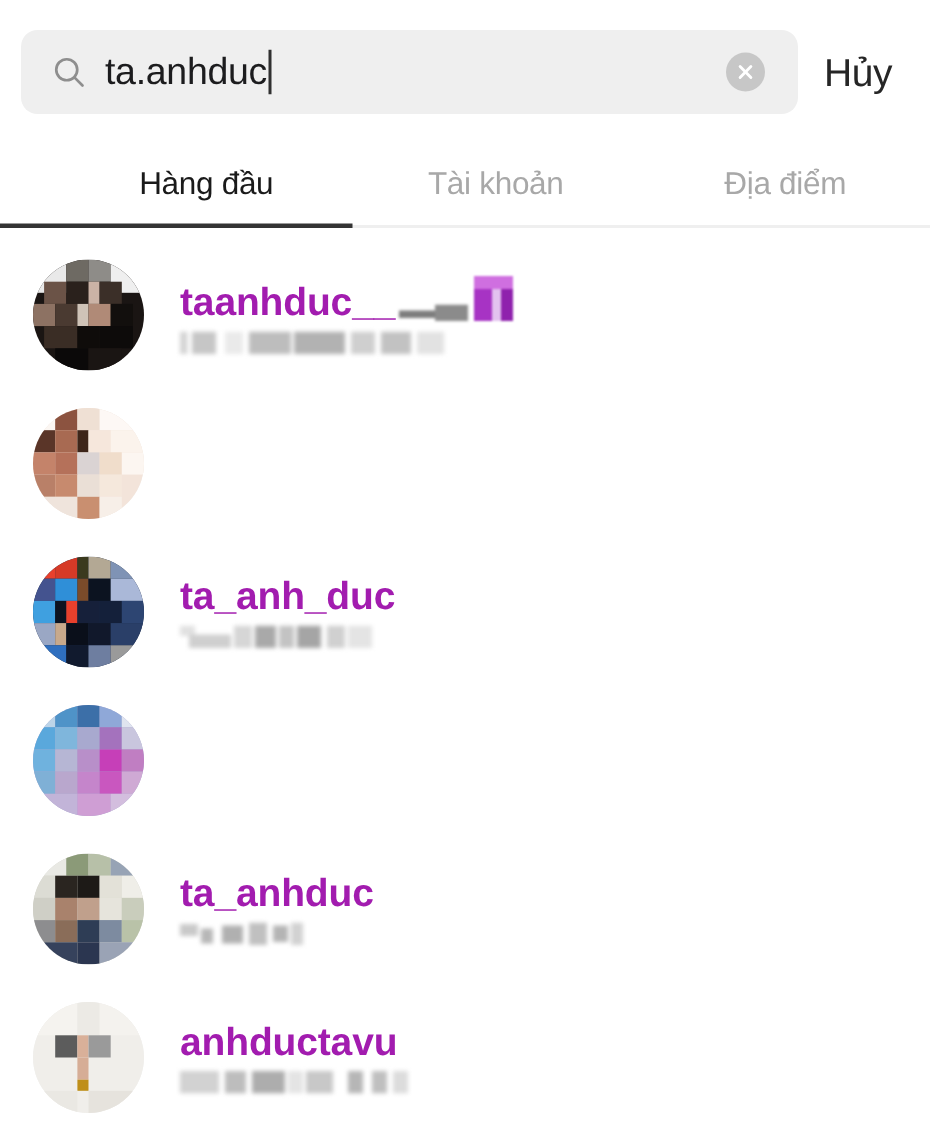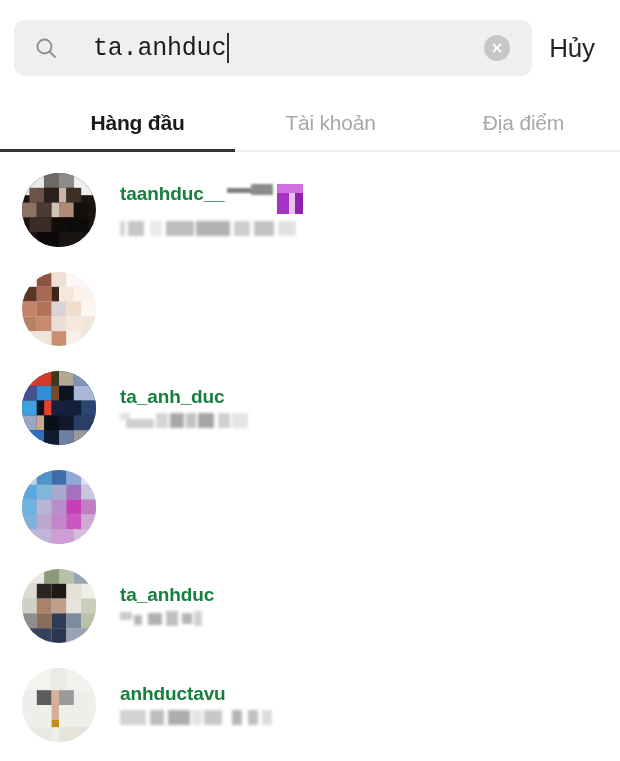--- a/index.html
+++ b/index.html
@@ -33,23 +33,22 @@
     flex: 0 0 auto;
     width: 24px;
     height: 24px;
     display: block;
     color: #8e8e8e;
   }
   .search-text-wrap {
     flex: 1 1 auto;
     display: flex;
     align-items: center;
-    margin-left: 35px;
+    margin-left: 12px;
     overflow: hidden;
-    font-family: Liberation Mono, monospace;
   }
   .search-value {
     font-size: 25px;
     color: #1c1c1e;
     letter-spacing: -0.2px;
     white-space: nowrap;
   }
   .caret {
     display: inline-block;
     width: 2px;
@@ -91,21 +90,21 @@
     display: flex;
     align-items: center;
     justify-content: center;
     font-size: 21px;
     color: #a8a8a8;
     letter-spacing: -0.2px;
     position: relative;
   }
   .tab.active {
     color: #1a1a1a;
-    font-weight: bold;
+    font-weight: normal;
     padding-left: 41px;
   }
   .tab.active::after {
     content: "";
     position: absolute;
     left: -24px;
     right: -1px;
     bottom: -2px;
     height: 3px;
     background: #343434;
@@ -132,24 +131,24 @@
   .row-text {
     margin-left: 24px;
     display: flex;
     flex-direction: column;
     justify-content: center;
     gap: 7px;
     min-width: 0;
   }
   .row-title {
     display: flex;
-    align-items: flex-start;
-    font-size: 19px;
+    align-items: flex-end;
+    font-size: 26px;
     font-weight: bold;
-    color: #15803d;
+    color: #a21caf;
     letter-spacing: -0.1px;
     line-height: 1;
     white-space: nowrap;
   }
   
   .blur {
     display: inline-block;
     height: 13px;
     position: relative;
     overflow: hidden;

